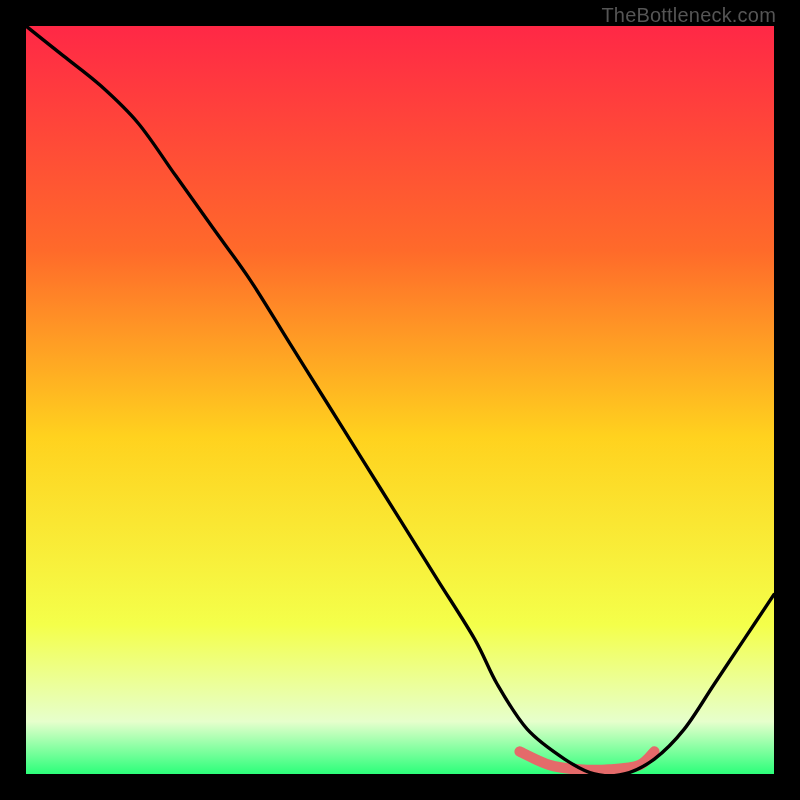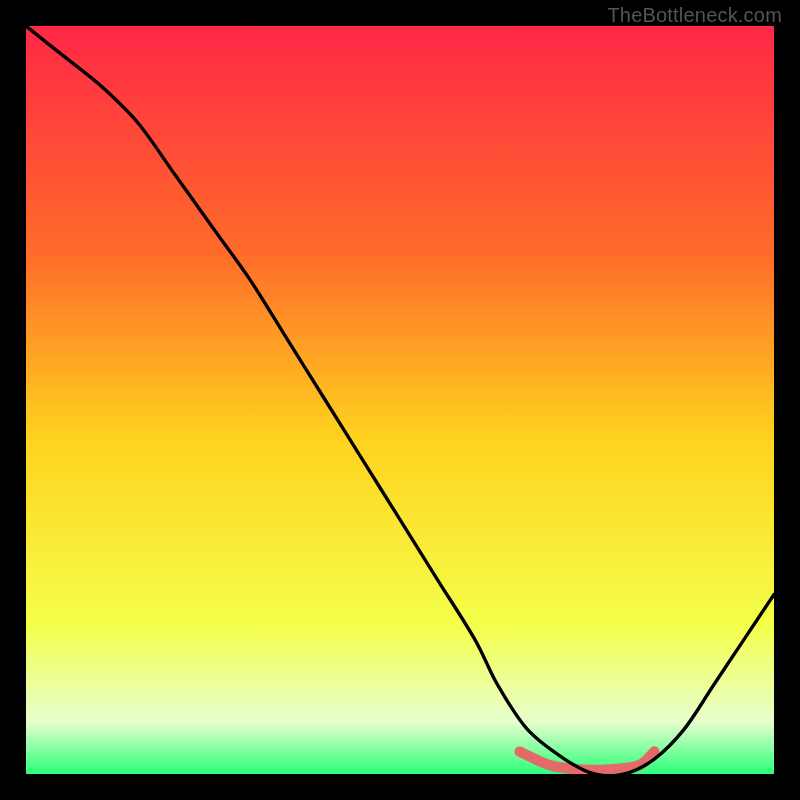--- a/index.html
+++ b/index.html
@@ -11,21 +11,21 @@
     font-family: Arial, Helvetica, sans-serif;
   }
   .wrap {
     position: relative;
     width: 800px;
     height: 800px;
   }
   .credit {
     position: absolute;
     top: 4px;
-    right: 18px;
+    right: 24px;
     color: #555;
     font-size: 20px;
     font-weight: 400;
     letter-spacing: 0.2px;
   }
   .plot {
     position: absolute;
     left: 26px;
     top: 26px;
     width: 748px;

